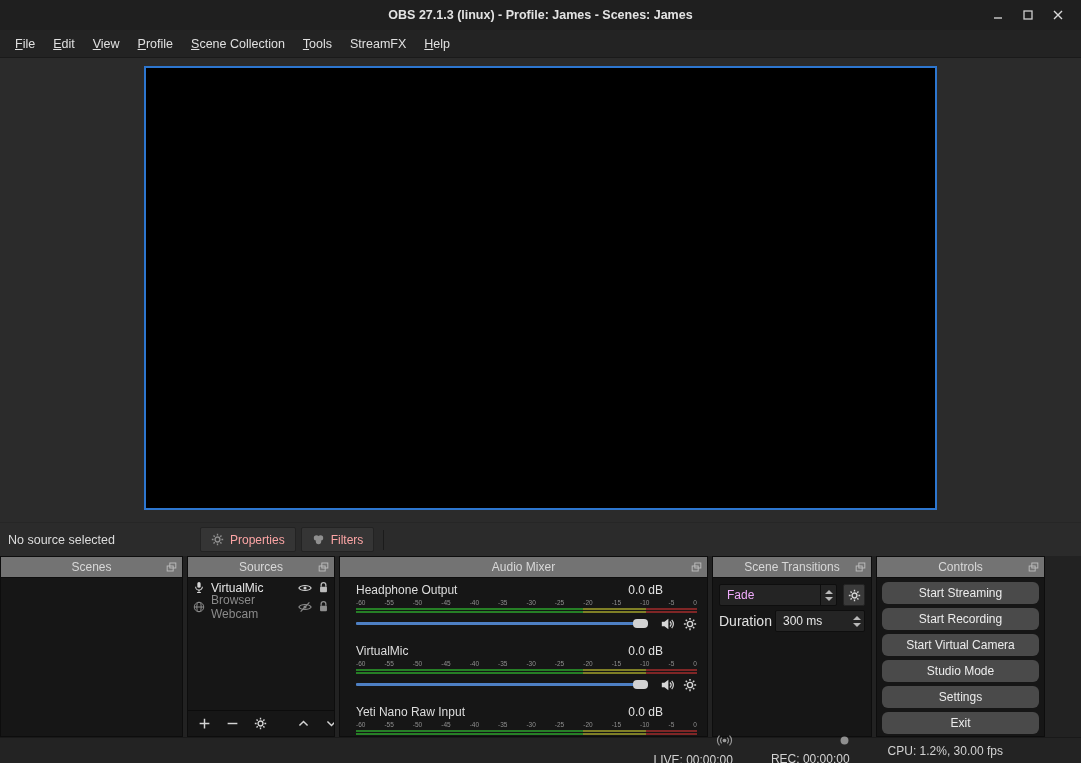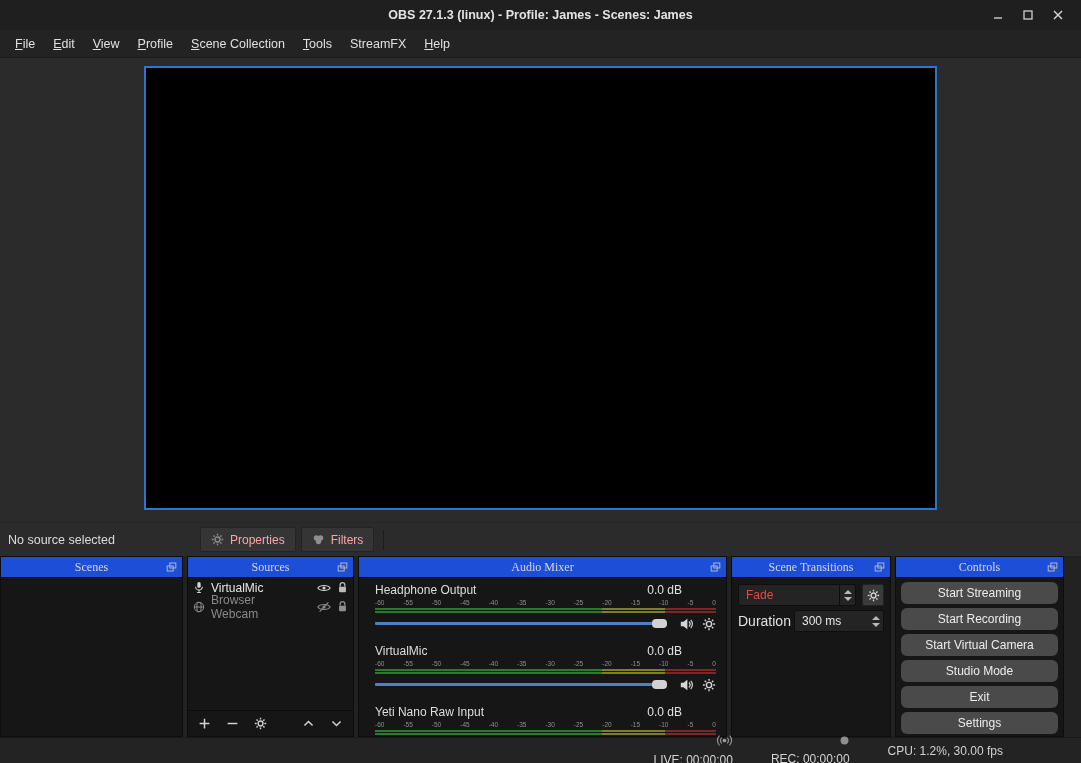--- a/index.html
+++ b/index.html
@@ -26,27 +26,27 @@
   
   .source-toolbar { height:34px; background:#2b2b2b; display:flex; align-items:center; border-top:1px solid #262626; }
   .no-source { width:200px; padding-left:8px; color:#dcdcdc; font-size:12.5px; }
   .tool-btn { display:flex; align-items:center; gap:6px; background:#353535; border:1px solid #232323;
               border-radius:2px; color:#fca5a5; height:25px; padding:0 10px; margin-right:5px; font-size:12px; }
   .vsep { width:1px; height:20px; background:#1b1b1b; margin-left:4px; }
 
   
   .docks { position:absolute; left:0; top:556px; width:1081px; height:181px; display:flex; gap:4px; background:#222222; }
   .dock { display:flex; flex-direction:column; background:#161616; border:1px solid #0d0d0d; }
-  .dock-header { flex:none; height:21px; background:#1d4ed8; border-bottom:1px solid #0d0d0d; position:relative;
-                 display:flex; align-items:center; justify-content:center; font-size:12px; color:#d8d8d8;font-family:Liberation Serif, serif; }
+  .dock-header { flex:none; height:21px; background:#737373; border-bottom:1px solid #0d0d0d; position:relative;
+                 display:flex; align-items:center; justify-content:center; font-size:12px; color:#d8d8d8; }
   .dock-popout { position:absolute; right:5px; top:5px; line-height:0; }
   .dock-body { flex:1; position:relative; overflow:hidden; }
 
   .dock-scenes { width:183px; }
-  .dock-sources { width:167px; }
+  .dock-sources { width:148px; }
   .dock-mixer { width:369px; }
   .dock-transitions { width:160px; }
   .dock-controls { width:169px; }
 
   
   .list-item { height:19px; display:flex; align-items:center; padding:0 5px; gap:6px; font-size:12px; color:#e6e6e6; }
   .list-item.selected { background:#4e4e4e; color:#f2f2f2; }
   .list-item .grow { flex:1; }
   .list-item.dimmed { color:#8a8a8a; }
   .src-icon, .row-icon { line-height:0; display:flex; align-items:center; }
@@ -65,21 +65,21 @@
            background:linear-gradient(to right,#267f26 0,#267f26 66.5%,#7f7f26 66.5%,#7f7f26 85%,#7f2626 85%,#7f2626 100%); }
   .slider-row { display:flex; align-items:center; gap:8px; margin-top:2px; height:17px; }
   .vol-slider { flex:1; position:relative; height:17px; margin-right:4px; }
   .vol-track { position:absolute; left:0; right:0; top:7px; height:3px; background:#4e80c4; border-radius:1px; }
   .vol-handle { position:absolute; right:0; top:4px; width:15px; height:9px; background:#d2d2d2; border-radius:4px; }
 
   
   .trans-body { padding:6px; }
   .trans-row { display:flex; align-items:center; gap:6px; }
   .combo { flex:1; position:relative; height:22px; background:#242424; border:1px solid #0e0e0e; border-radius:2px;
-           display:flex; align-items:center; padding:0 20px 0 7px; color:#ef4444; font-size:12px; }
+           display:flex; align-items:center; padding:0 20px 0 7px; color:#f0abfc; font-size:12px; }
   .combo-stepper { position:absolute; right:0; top:0; bottom:0; width:16px; border-left:1px solid #0e0e0e;
                    display:flex; flex-direction:column; align-items:center; justify-content:center; gap:3px; }
   .tri-up { width:0; height:0; border-left:4px solid transparent; border-right:4px solid transparent; border-bottom:4px solid #b8b8b8; }
   .tri-down { width:0; height:0; border-left:4px solid transparent; border-right:4px solid transparent; border-top:4px solid #b8b8b8; }
   .sq-btn { width:22px; height:22px; background:#3a3a3a; border:1px solid #232323; border-radius:2px;
             display:flex; align-items:center; justify-content:center; line-height:0; }
   .duration-row { margin-top:4px; }
   .duration-label { width:50px; font-size:14px; color:#e0e0e0; }
   .spin-wrap { flex:1; position:relative; height:22px; }
   .spin-input { width:100%; height:22px; background:#242424; border:1px solid #0e0e0e; border-radius:2px;
@@ -461,22 +461,22 @@
                 <rect x="1.5" y="6" width="9" height="7.5"></rect>
               </g>
             </svg>
         </span>
       </div>
       <div class="dock-body controls-body">
         <div class="ctl-btn">Start Streaming</div>
         <div class="ctl-btn">Start Recording</div>
         <div class="ctl-btn">Start Virtual Camera</div>
         <div class="ctl-btn">Studio Mode</div>
+        <div class="ctl-btn">Settings</div>
         <div class="ctl-btn">Exit</div>
-        <div class="ctl-btn">Settings</div>
       </div>
     </div>
 
   </div>
 
   <div class="statusbar">
     <span class="status-item">
       <span class="icon-btn">
         <svg width="17" height="13" viewBox="0 0 18 14">
             <circle cx="9" cy="7" r="2" fill="#9c9c9c"></circle>

